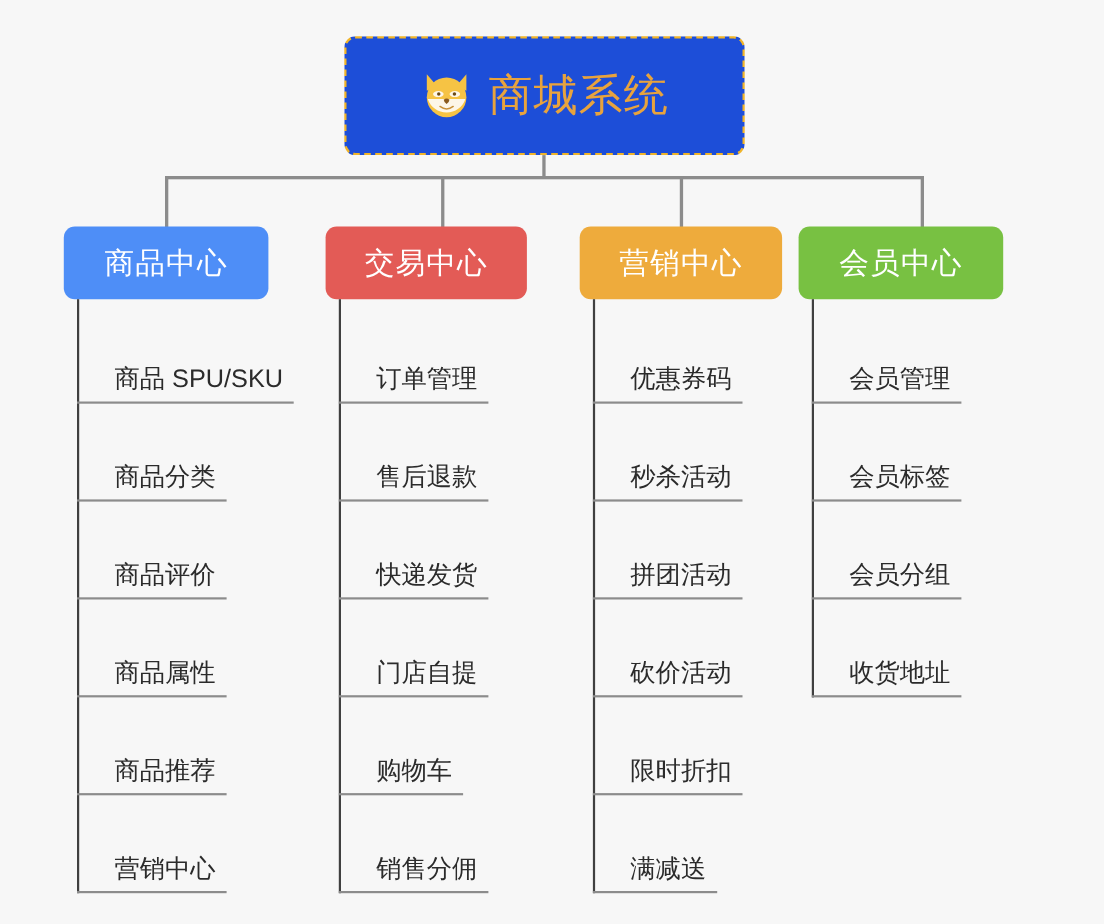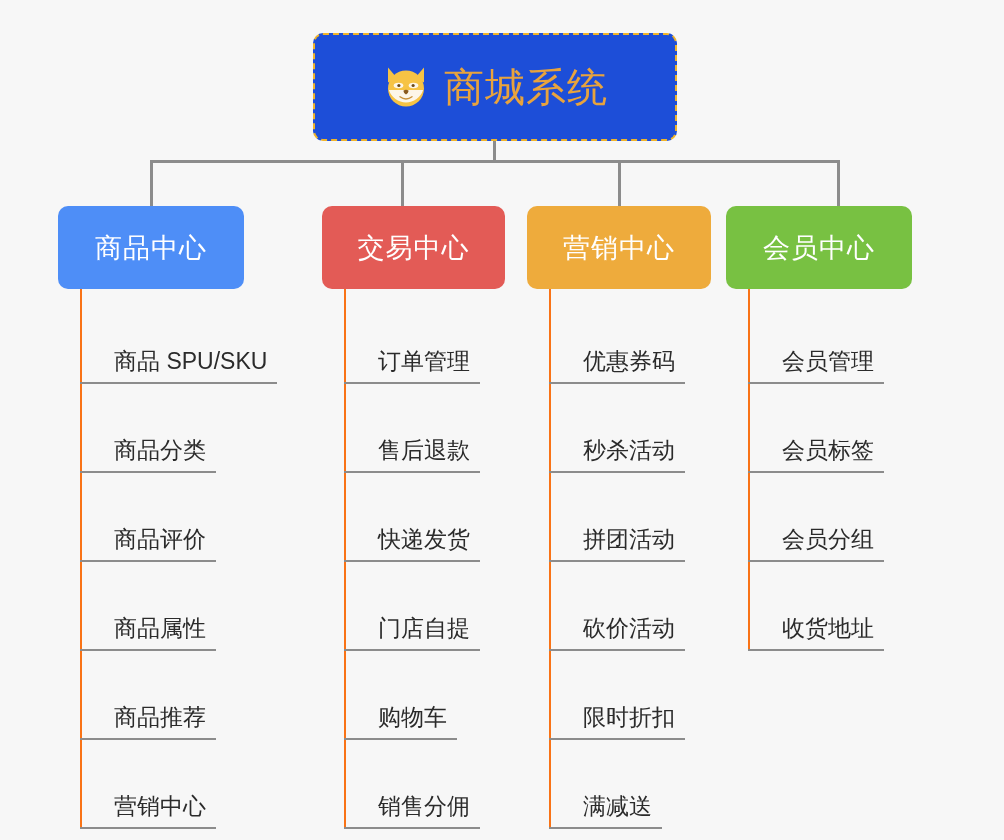--- a/index.html
+++ b/index.html
@@ -58,34 +58,34 @@
   }
   .conn-v { width: 3px; }
   .conn-h { height: 3px; }
 
   
   .branch {
     position: absolute;
     top: 206px;
   }
   .branch-header {
-    height: 83px;
+    height: 66px;
     border-radius: 10px;
     display: flex;
     align-items: center;
     justify-content: center;
     color: #ffffff;
     font-size: 27px;
     letter-spacing: 1px;
     box-sizing: border-box;
   }
   .branch-body {
     position: relative;
-    margin-left: 22px;
-    border-left: 2px solid #f97316;
+    margin-left: 12px;
+    border-left: 2px solid #404040;
     padding-top: 6px;
   }
   .leaf {
     position: relative;
     height: 89px;
     box-sizing: border-box;
     display: flex;
     align-items: flex-end;
   }
   .leaf-label {
@@ -95,21 +95,21 @@
     padding: 0 10px 8px 32px;
     white-space: nowrap;
     border-bottom: 2px solid #8c8c8c;
     box-sizing: border-box;
     margin-left: -2px;
     padding-left: 34px;
   }
 
   
   .branch-1 { left: 58px; width: 186px; }
-  .branch-2 { left: 322px; width: 183px; text-align: center; }
+  .branch-2 { left: 296px; width: 183px; text-align: center; }
   .branch-3 { left: 527px; width: 184px; }
   .branch-4 { left: 726px; width: 186px; }
 </style>
 </head>
 <body style="background: rgb(247, 247, 247);">
 
 <div id="mindmap">
 
   <div class="root-node" style="border-color: rgb(240, 180, 41);">
     <svg class="root-icon" viewBox="0 0 64 64" aria-hidden="true">

